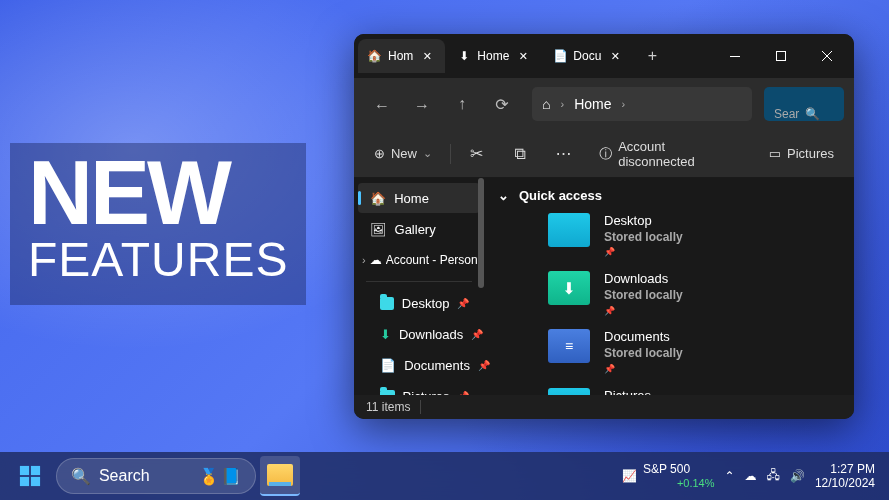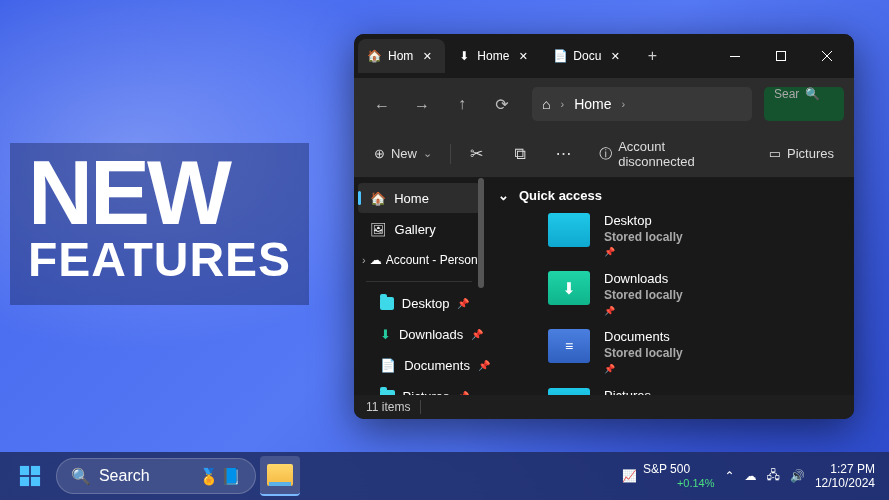--- a/index.html
+++ b/index.html
@@ -1,35 +1,35 @@
 <!DOCTYPE html>
 <html><head>
 <meta charset="utf-8">
 <style>
 * { margin: 0; padding: 0; box-sizing: border-box; font-family: 'Segoe UI', Arial, sans-serif; }
 body { width: 889px; height: 500px; overflow: hidden; position: relative; background: linear-gradient(135deg, #3b5ee8 0%, #4a6df0 20%, #5578f5 50%, #3050d0 100%); }
 .wallpaper-curve { position: absolute; width: 100%; height: 100%; background: radial-gradient(ellipse 600px 400px at 15% 30%, rgba(255,255,255,0.25) 0%, transparent 50%), radial-gradient(ellipse 500px 600px at 85% 70%, rgba(30,50,180,0.4) 0%, transparent 60%); }
 .overlay-text { position: absolute; left: 10px; top: 143px; background: rgba(20,30,80,0.4); padding: 12px 18px 18px 18px; }
 .overlay-text .line1 { font-size: 90px; font-weight: 800; color: #fff; line-height: 0.85; letter-spacing: -3px; }
-.overlay-text .line2 { font-size: 48px; font-weight: 700; color: #fff; letter-spacing: 1px; }
+.overlay-text .line2 { font-size: 48px; font-weight: 400; color: #fff; letter-spacing: 1px; }
 
 .explorer { position: absolute; left: 354px; top: 34px; width: 500px; height: 385px; background: #1a1a1a; border-radius: 10px; overflow: hidden; box-shadow: 0 10px 40px rgba(0,0,0,0.5); display: flex; flex-direction: column; color: #fff; }
 .titlebar { height: 44px; background: #1a1a1a; display: flex; align-items: center; padding: 0 4px; }
 .tab { display: flex; align-items: center; gap: 6px; padding: 0 10px; height: 34px; border-radius: 8px 8px 0 0; font-size: 12px; margin-right: 2px; cursor: pointer; }
 .tab.active { background: #2c2c2c; }
 .tab-icon { width: 14px; height: 14px; display: flex; align-items: center; justify-content: center; }
 .tab-close { width: 16px; height: 16px; display: flex; align-items: center; justify-content: center; border-radius: 3px; font-size: 11px; }
 .tab-new { width: 34px; text-align: center; font-size: 16px; color: #ccc; cursor: pointer; }
 .win-controls { margin-left: auto; display: flex; }
 .win-btn { width: 46px; height: 40px; display: flex; align-items: center; justify-content: center; color: #fff; cursor: pointer; }
 
 .navbar { height: 52px; background: #2c2c2c; display: flex; align-items: center; padding: 0 10px; gap: 4px; }
 .nav-btn { width: 36px; height: 36px; display: flex; align-items: center; justify-content: center; color: #bbb; cursor: pointer; border-radius: 4px; }
 .addressbar { flex: 1; height: 34px; background: #383838; border-radius: 5px; display: flex; align-items: center; padding: 0 10px; gap: 10px; margin: 0 8px; font-size: 14px; }
-.searchbox { width: 80px; height: 34px; background: #14532d; border-radius: 5px; display: flex; align-items: flex-start; padding: 0 10px; gap: 6px; font-size: 12px; color: #aaa; }
+.searchbox { width: 80px; height: 34px; background: #0c4a6e; border-radius: 5px; display: flex; align-items: flex-end; padding: 0 10px; gap: 6px; font-size: 12px; color: #aaa; }
 
 .toolbar { height: 48px; background: #2c2c2c; display: flex; align-items: center; padding: 0 10px; gap: 8px; border-bottom: 1px solid #1a1a1a; }
 .tool-btn { height: 32px; padding: 0 10px; display: flex; align-items: center; gap: 6px; color: #ddd; cursor: pointer; border-radius: 4px; font-size: 13px; }
 .tool-icon-btn { width: 36px; height: 32px; display: flex; align-items: center; justify-content: center; color: #ddd; cursor: pointer; border-radius: 4px; }
 .toolbar-right { margin-left: auto; display: flex; align-items: center; gap: 8px; }
 
 .body { flex: 1; display: flex; background: #191919; overflow: hidden; }
 .sidebar { width: 130px; background: #191919; padding: 4px 0; font-size: 13px; position: relative; }
 .sidebar-scroll { position: absolute; right: 0; top: 0; width: 6px; height: 110px; background: #555; border-radius: 3px; }
 .side-item { height: 30px; display: flex; align-items: center; gap: 8px; padding: 0 12px; border-radius: 4px; margin: 1px 4px; cursor: pointer; position: relative; }

